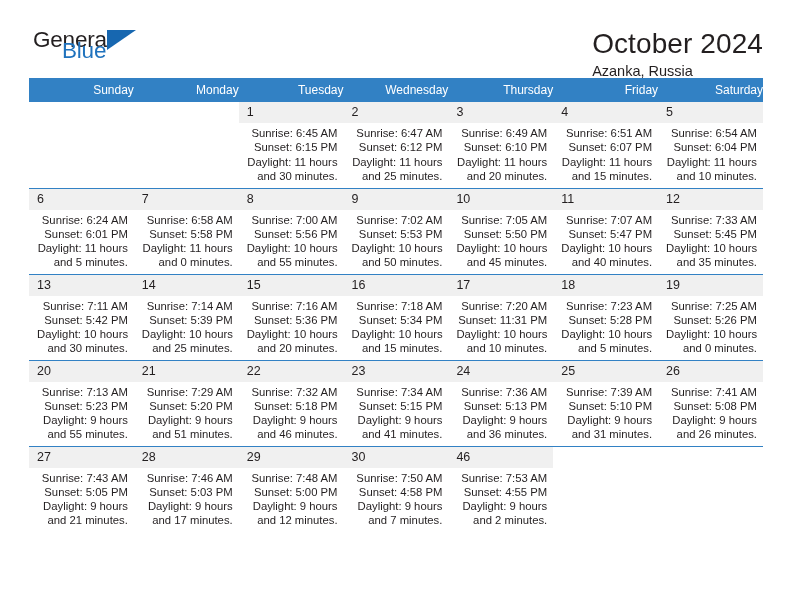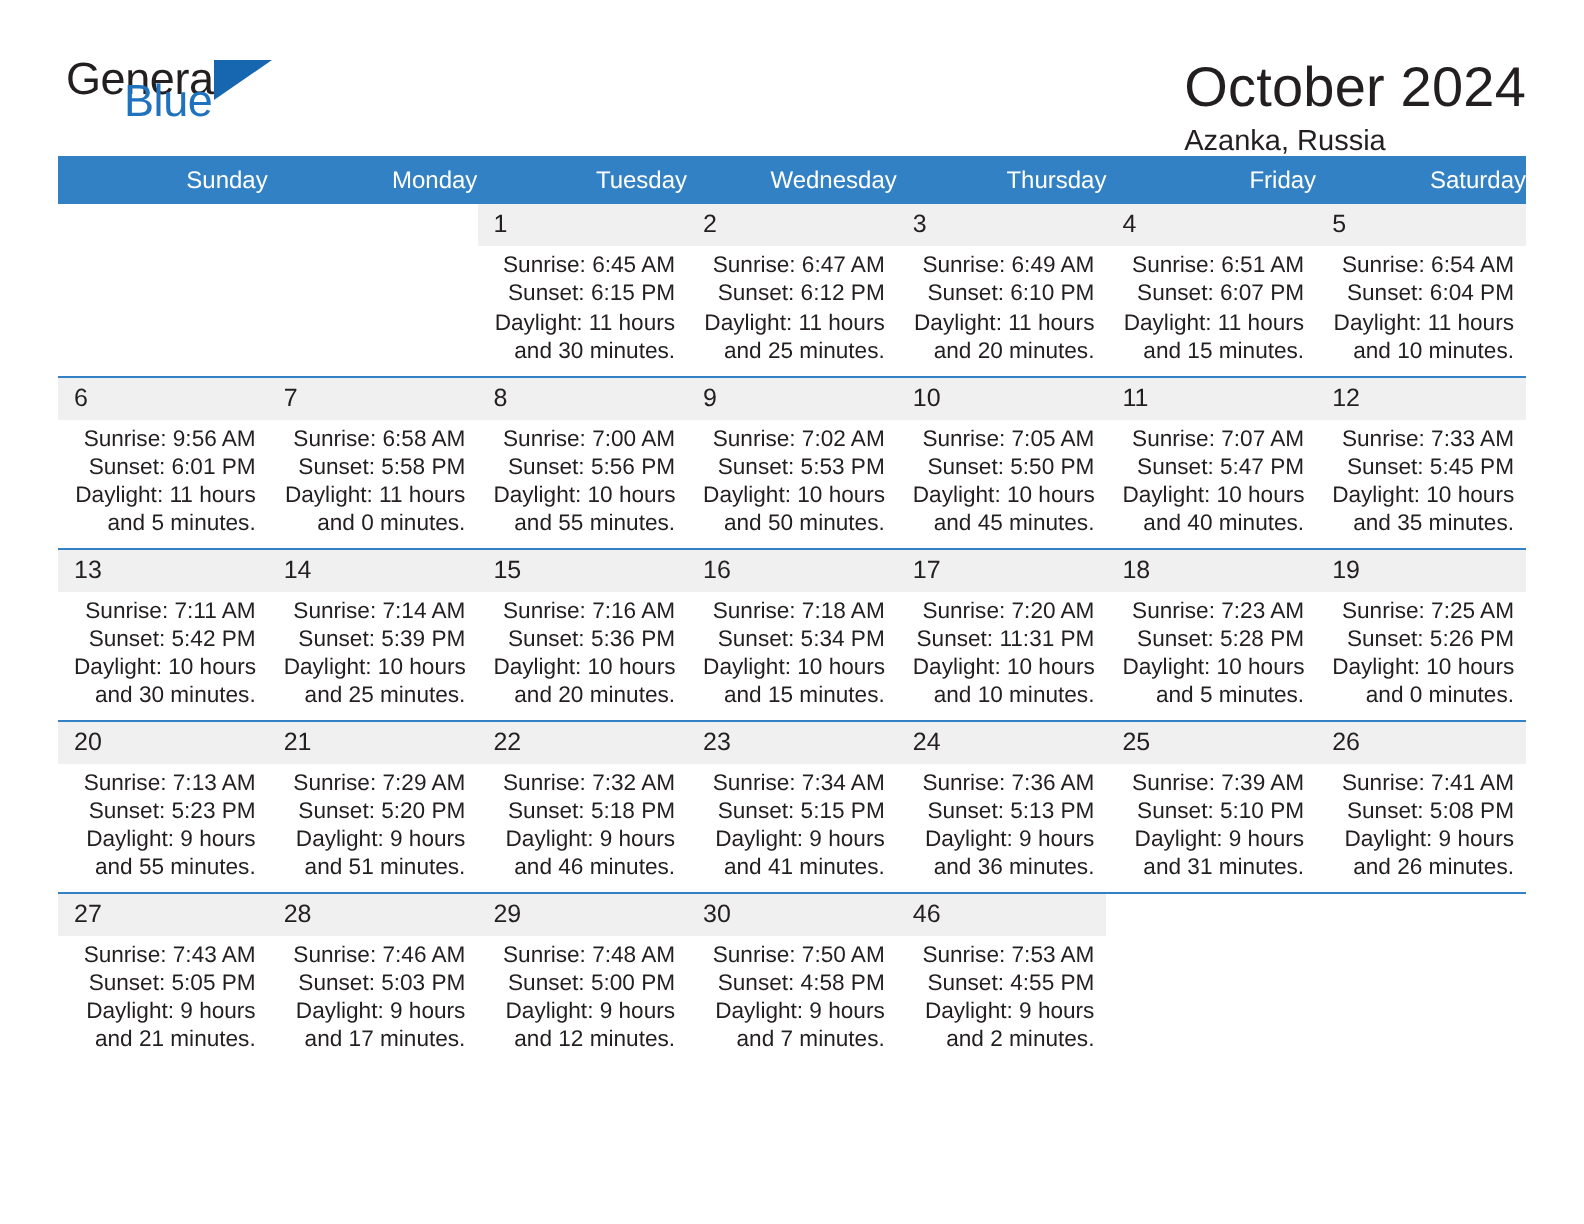--- a/index.html
+++ b/index.html
@@ -238,21 +238,21 @@
                 <div>and 10 minutes.</div>
               </div>
             </div>
           </td>
         </tr>
         <tr class="week-row">
           <td>
             <div class="cell">
               <div class="daynum">6</div>
               <div class="info">
-                <div>Sunrise: 9:56 AM</div>
+                <div>Sunrise: 6:24 AM</div>
                 <div>Sunset: 6:01 PM</div>
                 <div>Daylight: 11 hours</div>
                 <div>and 5 minutes.</div>
               </div>
             </div>
           </td>
           <td>
             <div class="cell">
               <div class="daynum">7</div>
               <div class="info">

